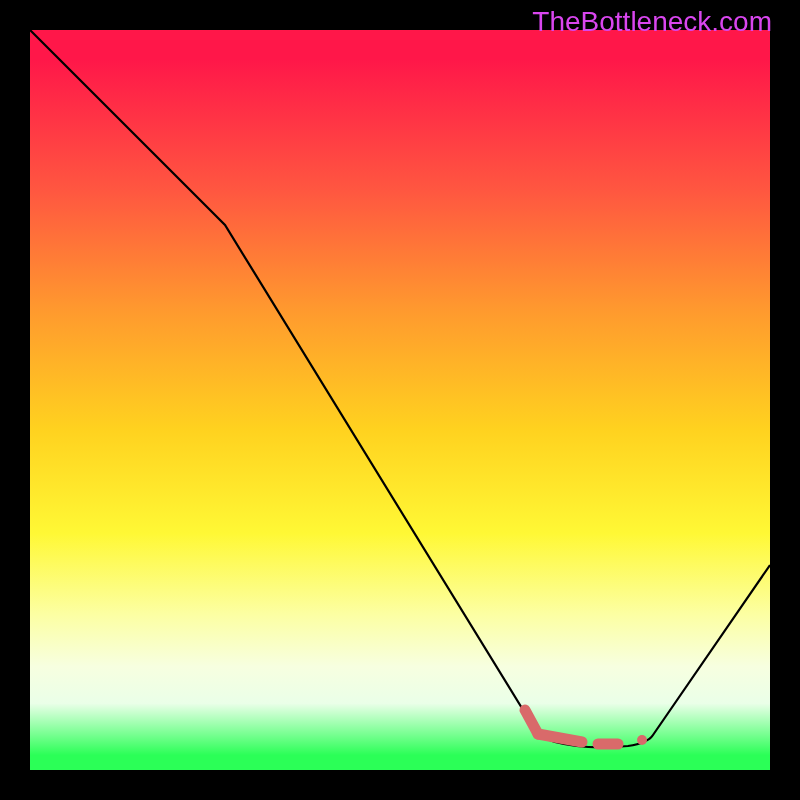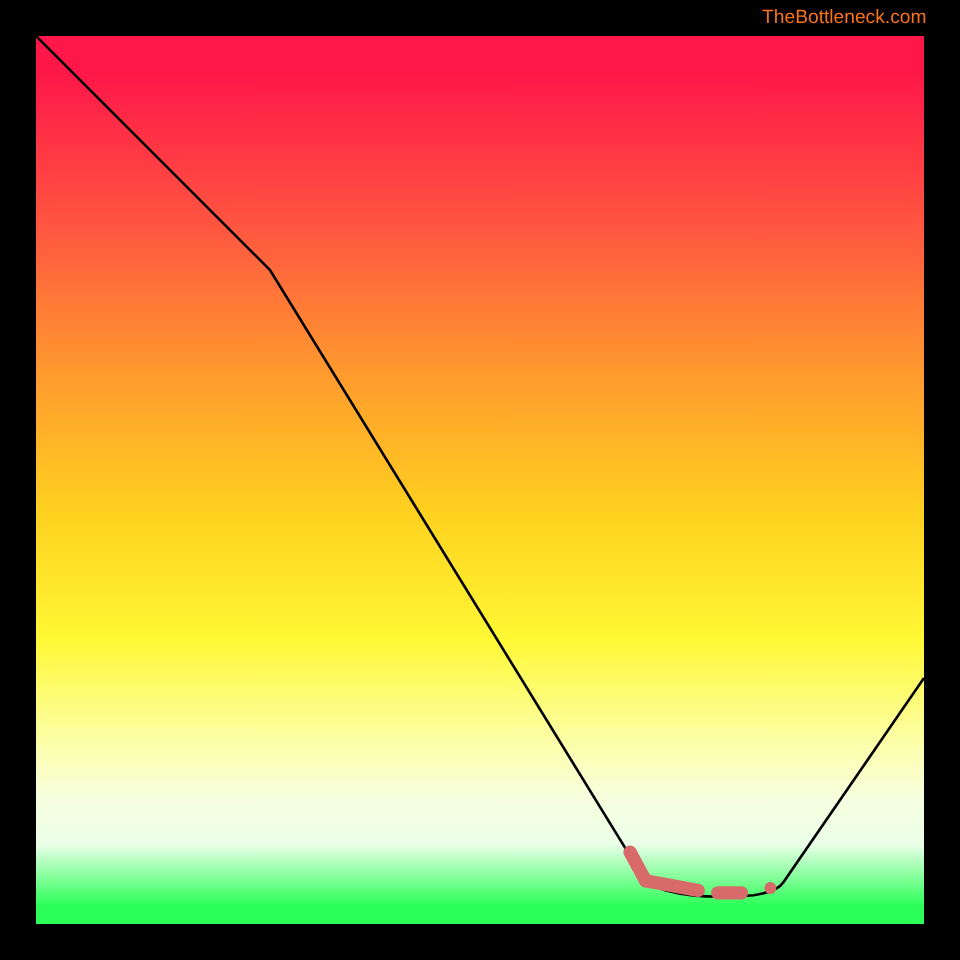--- a/index.html
+++ b/index.html
@@ -7,22 +7,22 @@
     width: 800px;
     height: 800px;
     background: #000;
     position: relative;
     font-family: Arial, sans-serif;
   }
   .watermark {
     position: absolute;
     top: 6px;
     right: 28px;
-    color: #f97316;
-    font-size: 16px;
+    color: #d946ef;
+    font-size: 28px;
     font-weight: 500;
     z-index: 10;
   }
   .plot-area {
     position: absolute;
     left: 30px;
     top: 30px;
     width: 740px;
     height: 740px;
     overflow: hidden;

